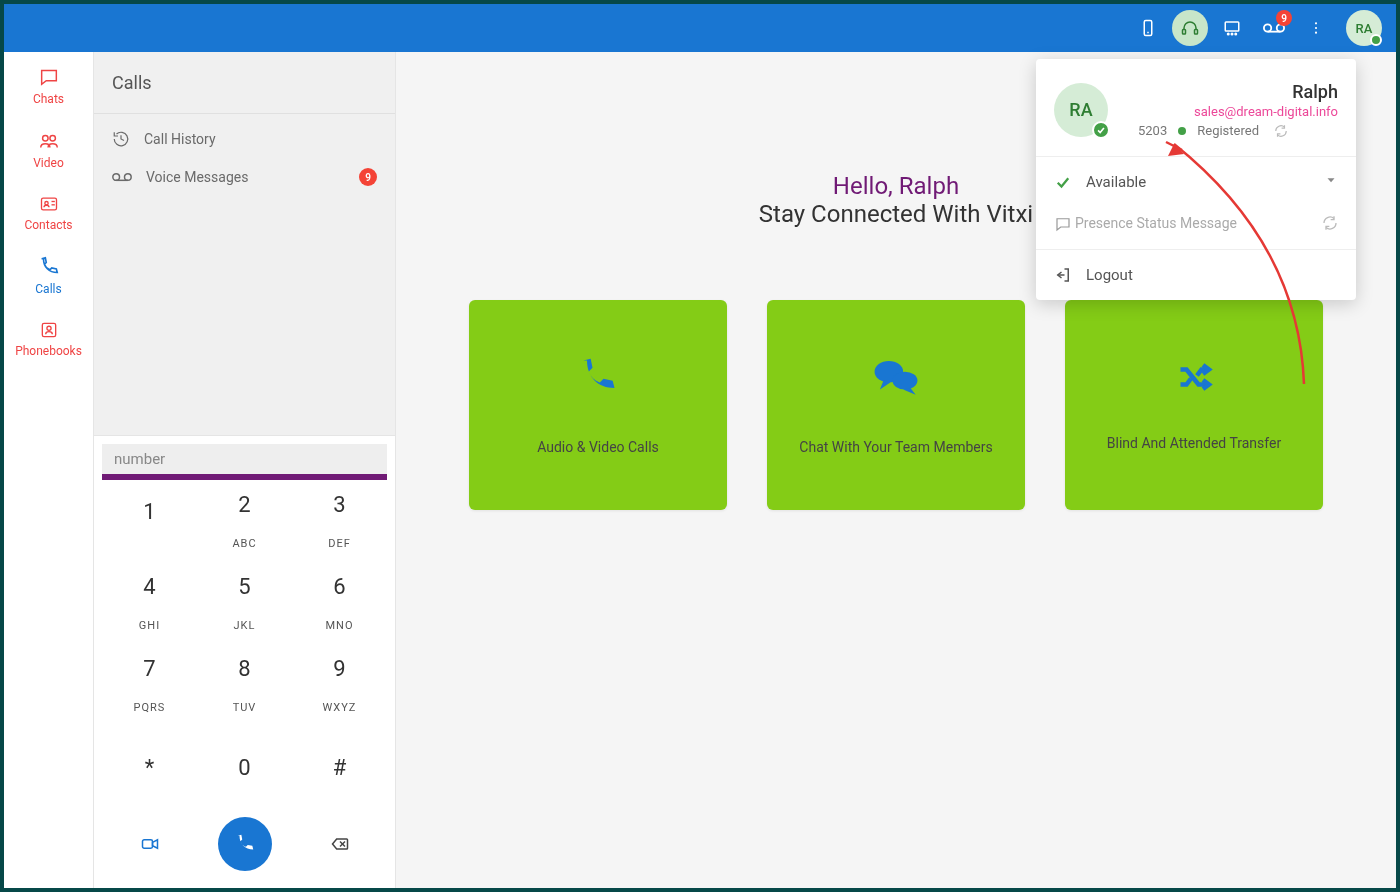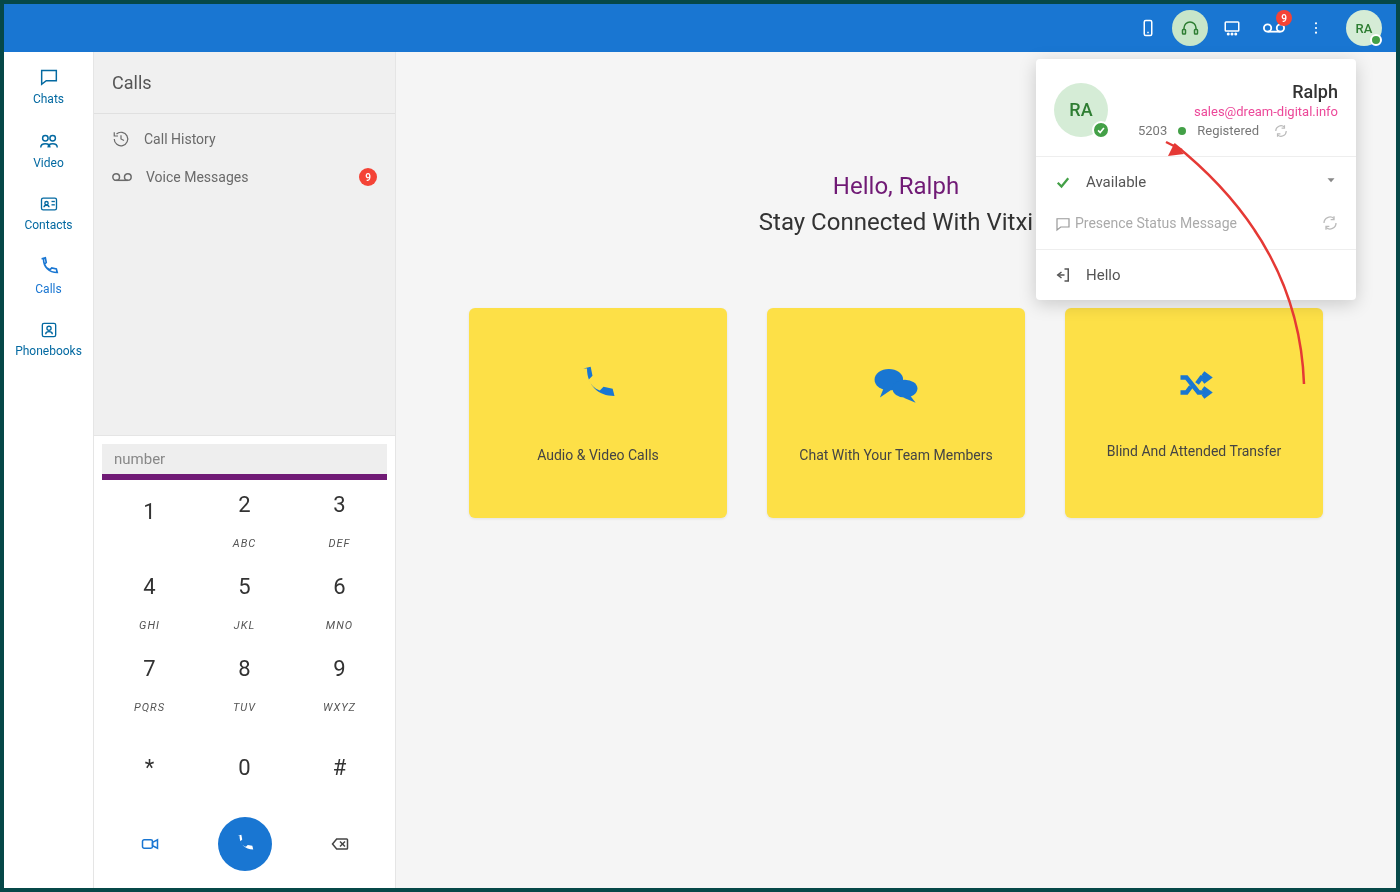--- a/index.html
+++ b/index.html
@@ -8,50 +8,50 @@
 
 .topbar { background: #1976d2; height: 48px; display: flex; align-items: center; justify-content: flex-end; padding: 0 14px; gap: 6px; }
 .topbar .icon-btn { width: 36px; height: 36px; display: flex; align-items: center; justify-content: center; color: #fff; cursor: pointer; position: relative; border-radius: 50%; }
 .topbar .icon-btn.active-circle { background: #c8e6c9; color: #1976d2; }
 .topbar .badge { position: absolute; top: 0px; right: 0px; background: #f44336; color: #fff; border-radius: 8px; min-width: 16px; height: 16px; font-size: 10px; display: flex; align-items: center; justify-content: center; padding: 0 3px; font-weight: 600; }
 .topbar .avatar-btn { width: 36px; height: 36px; border-radius: 50%; background: #d5ecd6; display: flex; align-items: center; justify-content: center; color: #2e7d32; font-weight: 500; font-size: 13px; position: relative; cursor: pointer; margin-left: 6px; }
 .topbar .avatar-dot { position: absolute; bottom: 0; right: 0; width: 12px; height: 12px; background: #43a047; border-radius: 50%; border: 2px solid #fff; }
 
 
 .rail { width: 90px; background: #fff; border-right: 1px solid #e5e5e5; height: calc(100% - 48px); position: absolute; left: 0; top: 48px; }
-.rail-item { display: flex; flex-direction: column; align-items: center; padding: 14px 0 10px 0; cursor: pointer; color: #0369a1; }
+.rail-item { display: flex; flex-direction: column; align-items: center; padding: 14px 0 10px 0; cursor: pointer; color: #ef4444; }
 .rail-item.active { color: #1976d2; }
 .rail-item .lbl { font-size: 12px; margin-top: 4px; }
 
 
 .panel { width: 302px; background: #f0f0f0; height: calc(100% - 48px); position: absolute; left: 90px; top: 48px; border-right: 1px solid #e5e5e5; display: flex; flex-direction: column; }
 .panel-title { font-size: 18px; color: #555; padding: 20px 18px; border-bottom: 1px solid #e0e0e0; }
 .sub-list { padding: 6px 0; }
 .sub-item { display: flex; align-items: center; padding: 10px 18px; color: #6a6a6a; font-size: 14px; cursor: pointer; gap: 14px; }
 .sub-item .count-badge { margin-left: auto; background: #f44336; color: #fff; width: 18px; height: 18px; border-radius: 9px; display: flex; align-items: center; justify-content: center; font-size: 10px; font-weight: 600; }
 
 
 .dialer { margin-top: auto; padding: 8px; background: #fff; border-top: 1px solid #e5e5e5; }
 .dial-input { width: 100%; background: #eeeeee; border: none; border-bottom: 6px solid #701a75; height: 36px; padding: 0 12px; font-size: 15px; color: #555; outline: none; }
 .dial-input::placeholder { color: #888; }
 .keypad { display: grid; grid-template-columns: repeat(3, 1fr); }
 .key { height: 82px; display: flex; flex-direction: column; align-items: center; justify-content: center; cursor: pointer; }
 .key .digit { font-size: 22px; color: #333; }
-.key .letters { font-size: 11px; color: #555; letter-spacing: 1px; margin-top: 20px; font-style: italic; }
+.key .letters { font-size: 11px; color: #555; letter-spacing: 1px; margin-top: 20px; }
 .dial-actions { display: grid; grid-template-columns: repeat(3, 1fr); align-items: center; }
 .dial-actions .cell { height: 72px; display: flex; align-items: center; justify-content: center; color: #1976d2; cursor: pointer; }
 .call-btn { width: 54px; height: 54px; border-radius: 50%; background: #1976d2; display: flex; align-items: center; justify-content: center; color: #fff; }
 
 
 .main { position: absolute; left: 392px; top: 48px; right: 0; bottom: 0; padding: 30px 56px; }
 .greet { text-align: center; margin-top: 90px; }
 .greet h1 { font-size: 24px; font-weight: 400; color: #701a75; }
-.greet h2 { font-size: 24px; font-weight: 400; color: #333; margin-top: 8px; }
+.greet h2 { font-size: 24px; font-weight: 400; color: #333; margin-top: 0; }
 .cards { display: flex; gap: 40px; margin-top: 72px; justify-content: center; }
-.card { width: 258px; height: 210px; background: #fde047; border-radius: 6px; box-shadow: 0 1px 3px rgba(0,0,0,0.08); display: flex; flex-direction: column; align-items: center; justify-content: center; gap: 36px; }
+.card { width: 258px; height: 210px; background: #84cc16; border-radius: 6px; box-shadow: 0 1px 3px rgba(0,0,0,0.08); display: flex; flex-direction: column; align-items: center; justify-content: center; gap: 36px; }
 .card .card-icon { color: #1976d2; }
 .card .card-label { font-size: 14px; color: #444; }
 
 
 .popover { position: absolute; top: 55px; right: 40px; width: 320px; background: #fff; border-radius: 4px; box-shadow: 0 4px 18px rgba(0,0,0,0.18); z-index: 50; }
 .pop-head { display: flex; gap: 14px; padding: 22px 18px 18px 18px; align-items: center; }
 .pop-avatar { width: 54px; height: 54px; border-radius: 50%; background: #d5ecd6; display: flex; align-items: center; justify-content: center; color: #2e7d32; font-size: 18px; font-weight: 500; position: relative; flex-shrink: 0; }
 .pop-avatar .check { position: absolute; bottom: -2px; right: -2px; width: 18px; height: 18px; background: #43a047; border-radius: 50%; display: flex; align-items: center; justify-content: center; color: #fff; border: 2px solid #fff; }
 .pop-info { flex: 1; text-align: right; }
 .pop-name { font-size: 18px; color: #333; font-weight: 500; }
@@ -344,21 +344,21 @@
         <polyline points="6 22 6 17 11 17"></polyline>
       </svg>
   </div>
   <div class="pop-div"></div>
   <div class="pop-row">
     <svg width="18" height="18" viewBox="0 0 24 24" fill="none" stroke="#555" stroke-width="2">
         <path d="M14 4h5v16h-5"></path>
         <path d="M10 8l-5 4 5 4"></path>
         <line x1="5" y1="12" x2="14" y2="12"></line>
       </svg>
-    <span>Hello</span>
+    <span>Logout</span>
   </div>
 </div>
 
 <svg class="annot" style="left:1140px; top:120px;" width="180" height="280">
   <path d="M 160 260 Q 155 120 30 20" stroke="#e53935" stroke-width="2.5" fill="none"></path>
   <polygon points="30 20 24 32 40 30" fill="#e53935"></polygon>
   <line x1="22" y1="18" x2="38" y2="26" stroke="#e53935" stroke-width="2.5"></line>
 </svg>
 
 </body></html>

